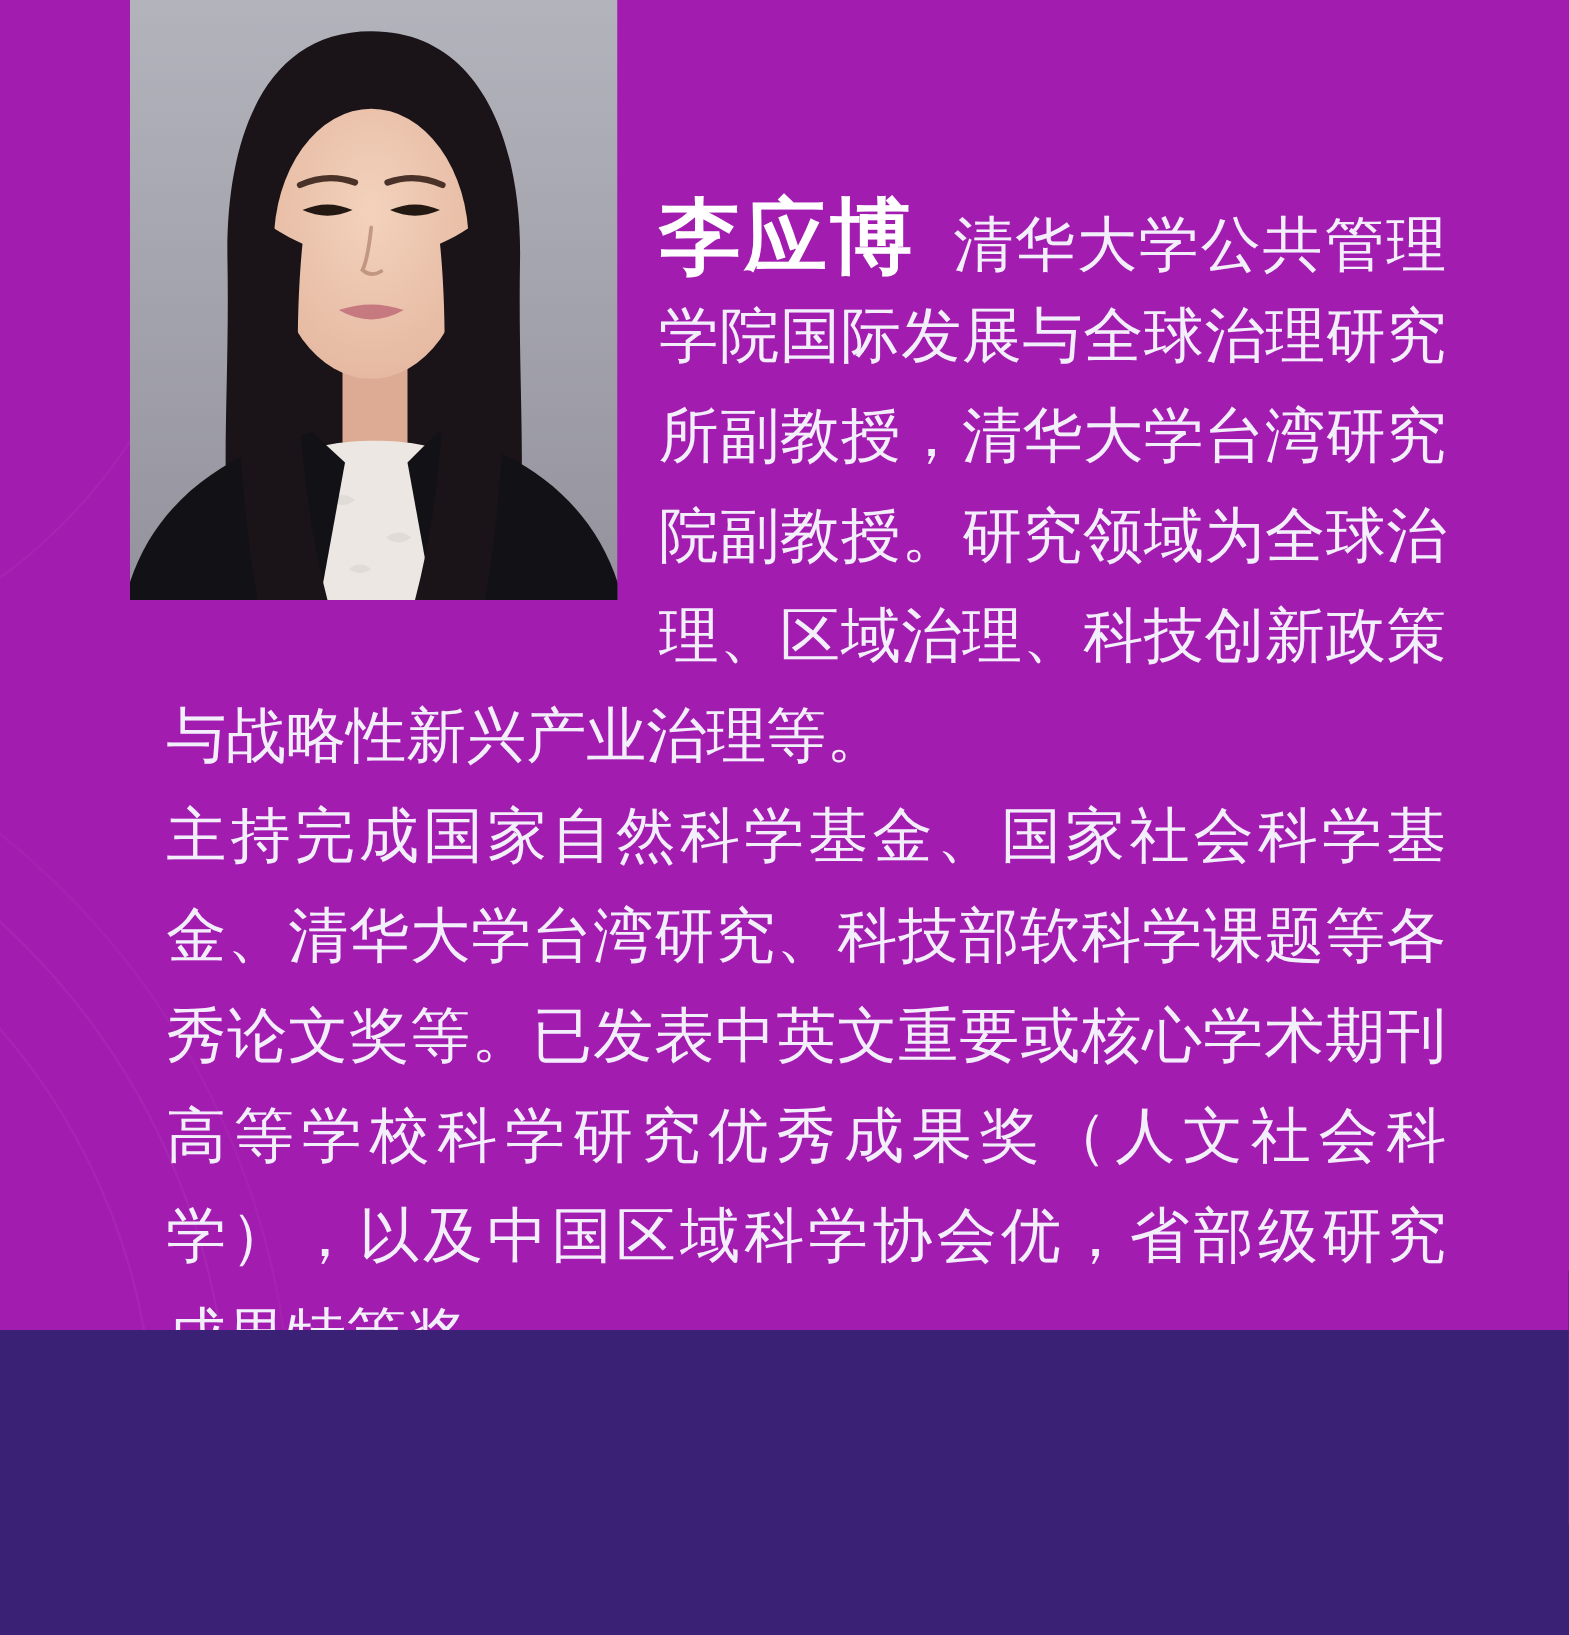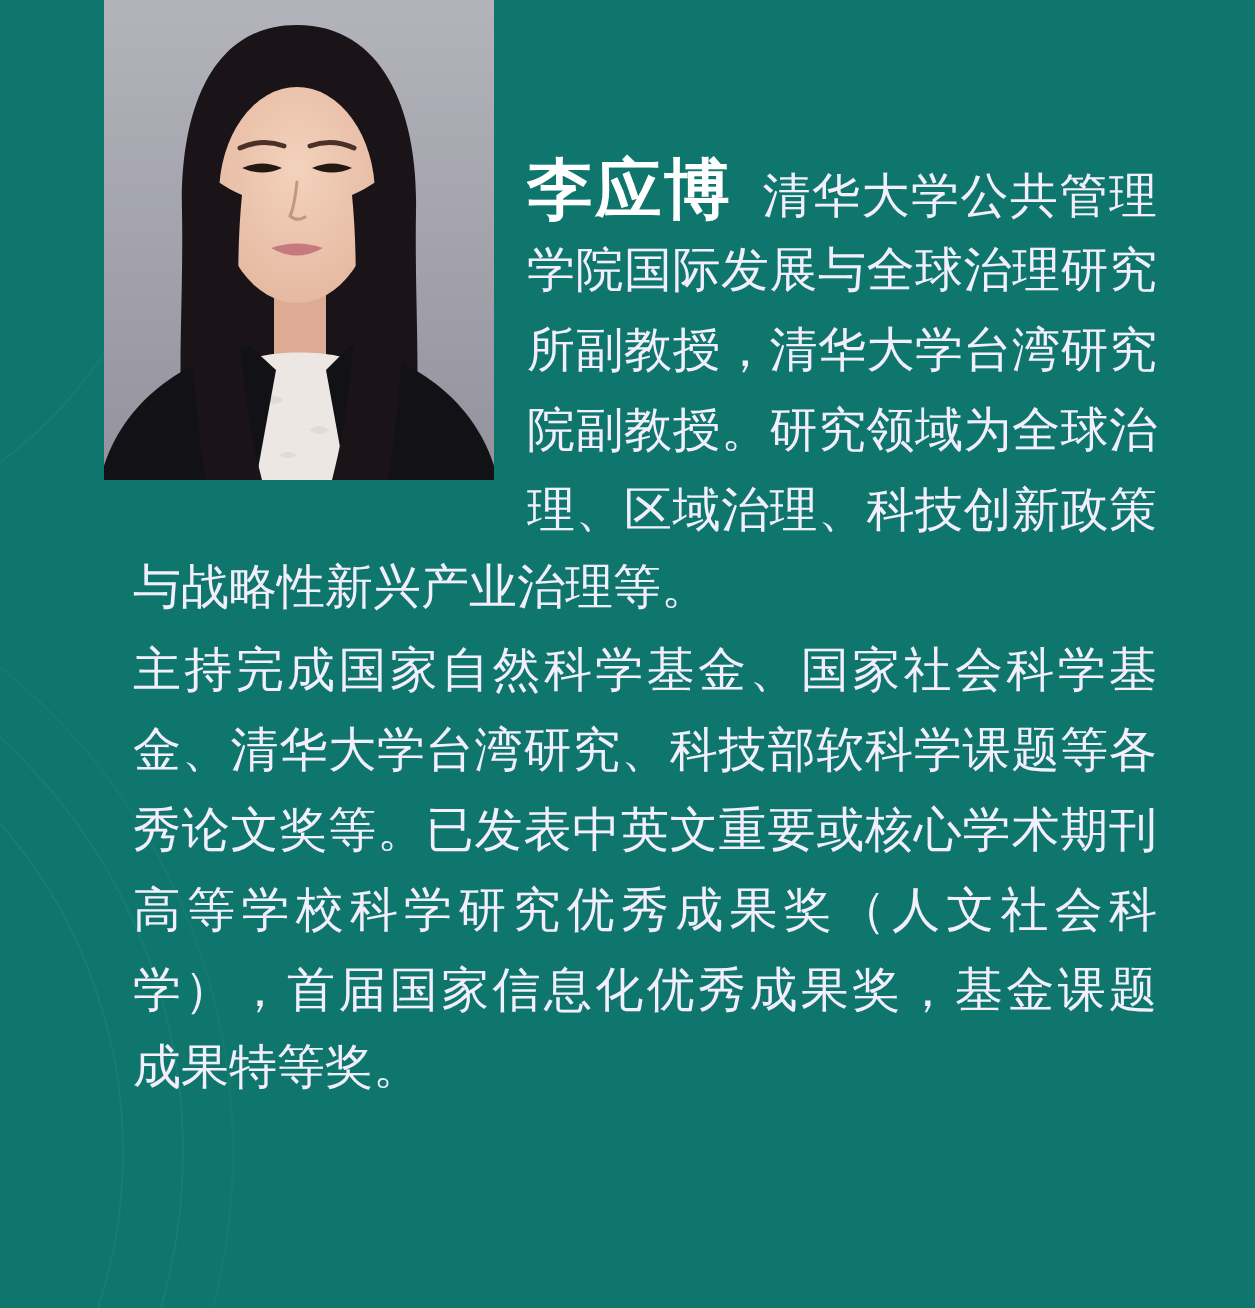--- a/index.html
+++ b/index.html
@@ -1,19 +1,19 @@
 <!DOCTYPE html>
 <html><head>
 <meta charset="utf-8">
 <style>
   html,body{margin:0;padding:0;background:#3b2176;}
   .card{
     position:relative;
-    width:1255px;height:1308px;
-    background:#0f766e;
+    width:1255px;height:1064px;
+    background:#a21caf;
     overflow:hidden;
     font-family:"Liberation Serif","DejaVu Serif",serif;
     color:#f3eefb;
   }
   
   .arc{position:absolute;border-radius:50%;border:2px solid rgba(255,255,255,0.045);pointer-events:none;}
   .arc1{left:-940px;top:590px;width:1120px;height:1120px;}
   .arc2{left:-880px;top:650px;width:1000px;height:1000px;}
   .arc3{left:-670px;top:-300px;width:840px;height:840px;border-color:rgba(255,255,255,0.035);}
   .arc4{left:-1010px;top:530px;width:1240px;height:1240px;border-color:rgba(255,255,255,0.03);}
@@ -31,21 +31,20 @@
     font-size:48px;
     text-align:justify;
     -moz-text-align-last:justify;
     text-align-last:justify;
     overflow:hidden;
     white-space:normal;
   }
   .line.no-j{
     -moz-text-align-last:left;
     text-align-last:left;
-    font-family:Liberation Mono, monospace;
   }
   .name{
     font-family:"DejaVu Sans","Liberation Sans",sans-serif;
     font-weight:bold;
     font-size:66px;
     color:#ffffff;
     margin-right:30px;
     letter-spacing:1px;
     vertical-align:baseline;
   }
@@ -112,17 +111,17 @@
       <div class="line">学院国际发展与全球治理研究</div>
       <div class="line">所副教授，清华大学台湾研究</div>
       <div class="line">院副教授。研究领域为全球治</div>
       <div class="line">理、区域治理、科技创新政策</div>
     </div>
     <div class="line no-j">与战略性新兴产业治理等。</div>
     <div class="line">主持完成国家自然科学基金、国家社会科学基</div>
     <div class="line">金、清华大学台湾研究、科技部软科学课题等各类</div>
     <div class="line">秀论文奖等。已发表中英文重要或核心学术期刊论</div>
     <div class="line">高等学校科学研究优秀成果奖（人文社会科</div>
-    <div class="line">学），首届国家信息化优秀成果奖，基金课题</div>
+    <div class="line">学），以及中国区域科学协会优，省部级研究</div>
     <div class="line no-j">成果特等奖。</div>
   </div>
 
 </div>
 
 </body></html>

